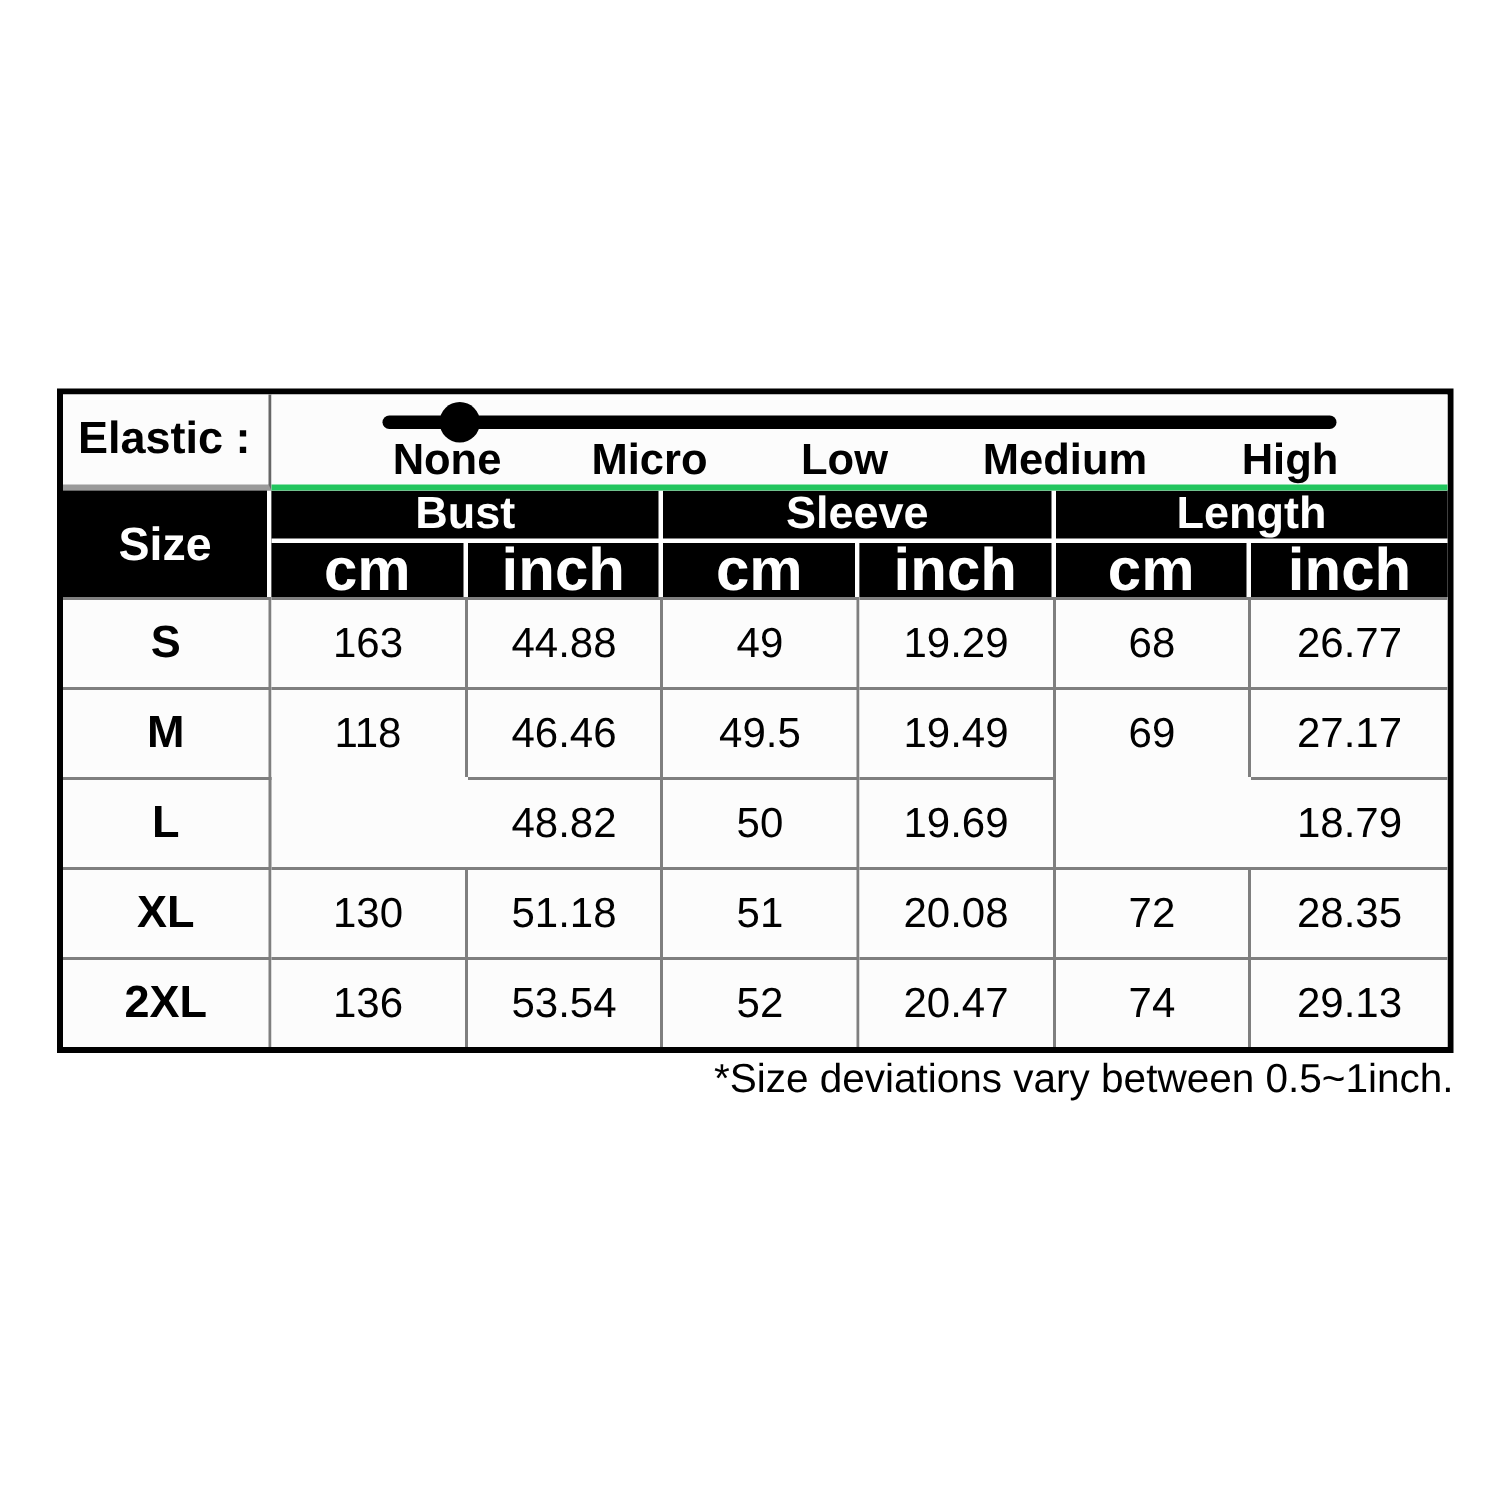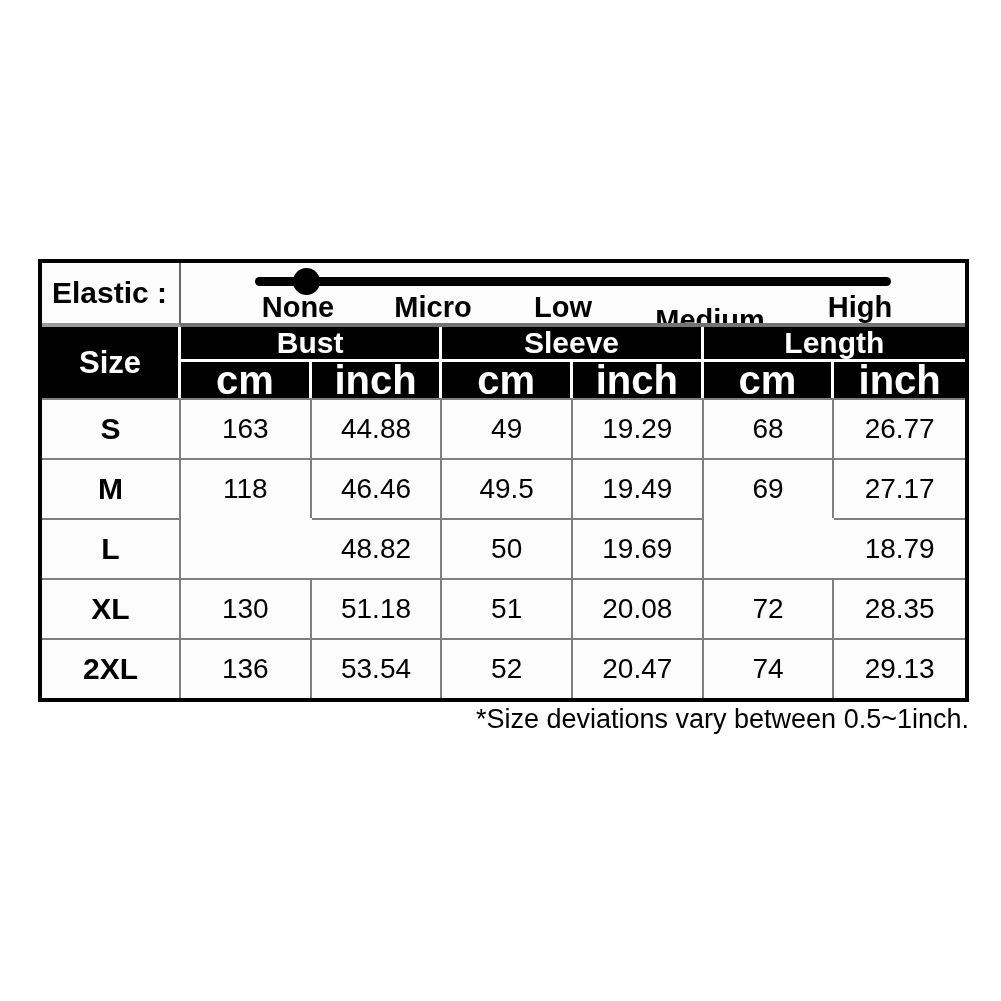--- a/index.html
+++ b/index.html
@@ -43,21 +43,21 @@
     padding-left: 10px;
     font-weight: bold;
     font-size: 30px;
     border-right: 2px solid #666666;
     border-bottom: 4px solid #9a9a9a;
     background: #fcfcfc;
   }
   .elastic-slider-cell {
     grid-area: 1 / 2 / 2 / 8;
     position: relative;
-    border-bottom: 4px solid #737373;
+    border-bottom: 4px solid #22c55e;
     background: #fcfcfc;
   }
   .slider-track {
     position: absolute;
     left: 74px;
     top: 14px;
     width: 636px;
     height: 9px;
     background: #000000;
     border-radius: 5px;
@@ -75,21 +75,21 @@
     position: absolute;
     top: 28px;
     transform: translateX(-50%);
     font-weight: bold;
     font-size: 29px;
     white-space: nowrap;
   }
   .lvl-0 { left: 117px; }
   .lvl-1 { left: 252px; }
   .lvl-2 { left: 382px; }
-  .lvl-3 { left: 529px; margin-top: 13px; }
+  .lvl-3 { left: 529px; }
   .lvl-4 { left: 679px; }
   
   .black {
     background: #000000;
     color: #ffffff;
     font-weight: bold;
   }
   .corner {
     grid-area: 2 / 1 / 4 / 2;
     font-size: 31px;

